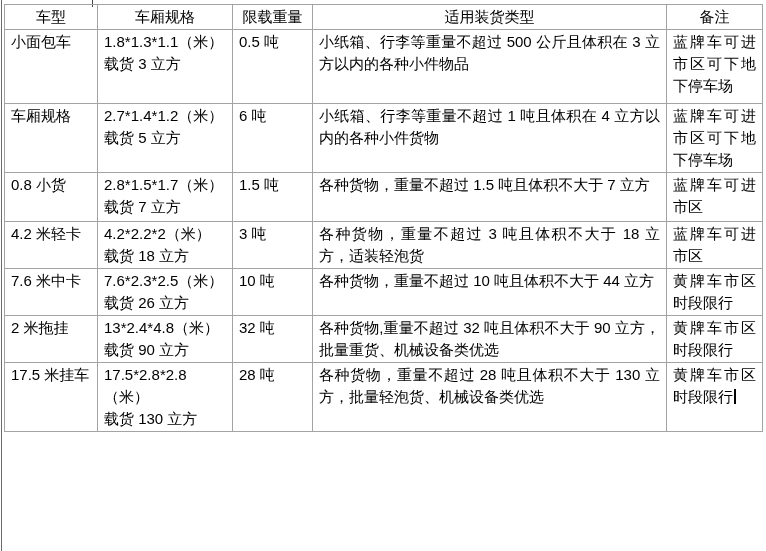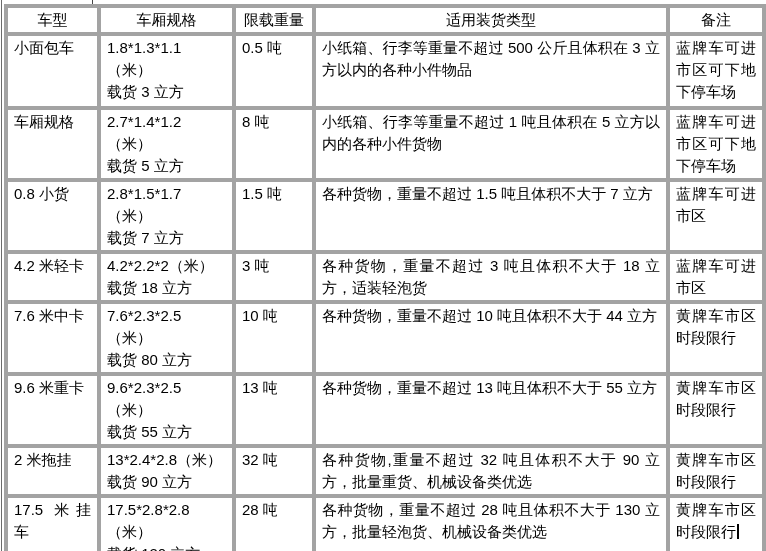--- a/index.html
+++ b/index.html
@@ -34,21 +34,21 @@
   table.doc-table {
     position: absolute;
     left: 4px;
     top: 4px;
     width: 759px;
     border-collapse: collapse;
     table-layout: fixed;
   }
   .doc-table th,
   .doc-table td {
-    border: 4px solid #a3a3a3;
+    border: 1px solid #a3a3a3;
     font-size: 15px;
     line-height: 22px;
     font-weight: normal;
     vertical-align: top;
     padding: 1px 6px 1px 6px;
     overflow: hidden;
   }
   .doc-table th {
     text-align: center;
     vertical-align: middle;
@@ -111,22 +111,22 @@
     <td><span>小纸箱、行李等重量不超过 500 公斤且体积在 3 立方以内的各种小件物品</span></td>
     <td><span>蓝牌车可进市区可下地下停车场</span></td>
   </tr>
 
   <tr class="r1">
     <td><span>车厢规格</span></td>
     <td>
           <div>2.7*1.4*1.2（米）</div>
           <div>载货 5 立方</div>
         </td>
-    <td><span>8 吨</span></td>
-    <td><span>小纸箱、行李等重量不超过 1 吨且体积在 5 立方以内的各种小件货物</span></td>
+    <td><span>6 吨</span></td>
+    <td><span>小纸箱、行李等重量不超过 1 吨且体积在 4 立方以内的各种小件货物</span></td>
     <td><span>蓝牌车可进市区可下地下停车场</span></td>
   </tr>
 
   <tr class="r2">
     <td><span>0.8 小货</span></td>
     <td>
           <div>2.8*1.5*1.7（米）</div>
           <div>载货 7 立方</div>
         </td>
     <td><span>1.5 吨</span></td>
@@ -144,42 +144,32 @@
     <td><span>各种货物，重量不超过 3 吨且体积不大于 18 立方，适装轻泡货</span></td>
     <td><span>蓝牌车可进市区</span></td>
   </tr>
 
 
 
   <tr class="r6">
     <td><span>7.6 米中卡</span></td>
     <td>
           <div>7.6*2.3*2.5（米）</div>
-          <div>载货 80 立方</div>
+          <div>载货 26 立方</div>
         </td>
     <td><span>10 吨</span></td>
     <td><span>各种货物，重量不超过 10 吨且体积不大于 44 立方</span></td>
     <td><span>黄牌车市区时段限行</span></td>
   </tr>
 
-  <tr class="r7">
-    <td><span>9.6 米重卡</span></td>
-    <td>
-          <div>9.6*2.3*2.5（米）</div>
-          <div>载货 55 立方</div>
-        </td>
-    <td><span>13 吨</span></td>
-    <td><span>各种货物，重量不超过 13 吨且体积不大于 55 立方</span></td>
-    <td><span>黄牌车市区时段限行</span></td>
-  </tr>
 
   <tr class="r8">
     <td><span>2 米拖挂</span></td>
     <td>
-          <div>13*2.4*2.8（米）</div>
+          <div>13*2.4*4.8（米）</div>
           <div>载货 90 立方</div>
         </td>
     <td><span>32 吨</span></td>
     <td><span>各种货物,重量不超过 32 吨且体积不大于 90 立方，批量重货、机械设备类优选</span></td>
     <td><span>黄牌车市区时段限行</span></td>
   </tr>
 
   <tr class="r9">
     <td><span>17.5 米挂车</span></td>
     <td>

